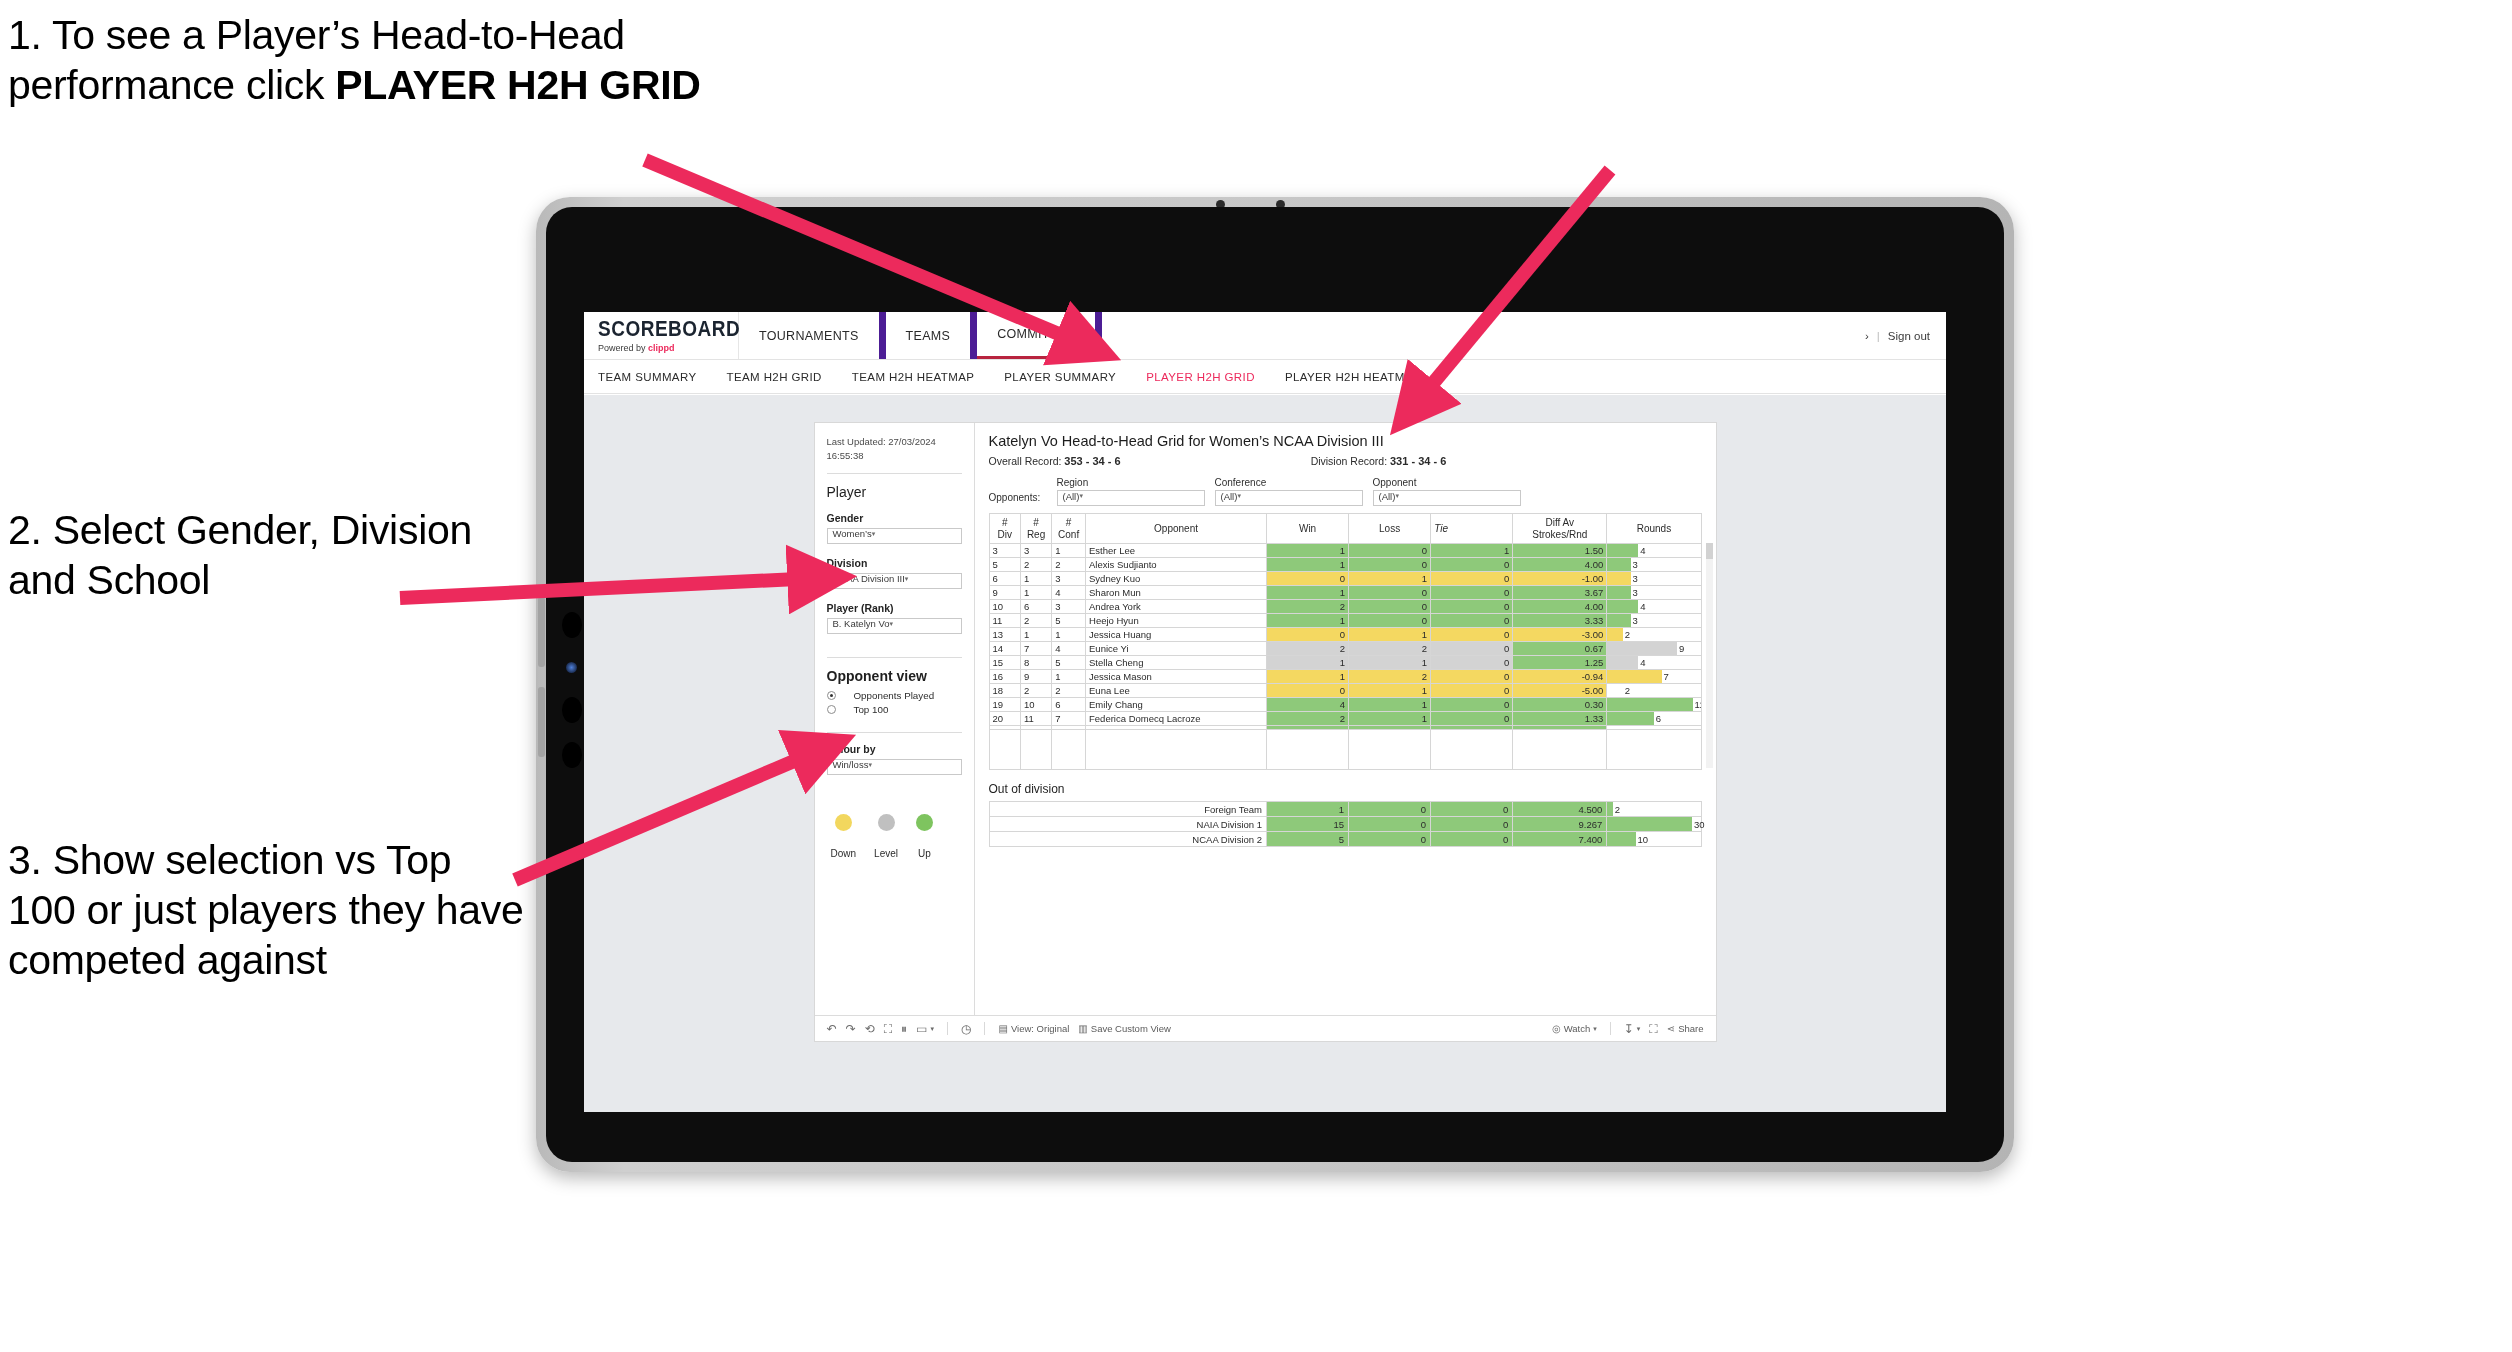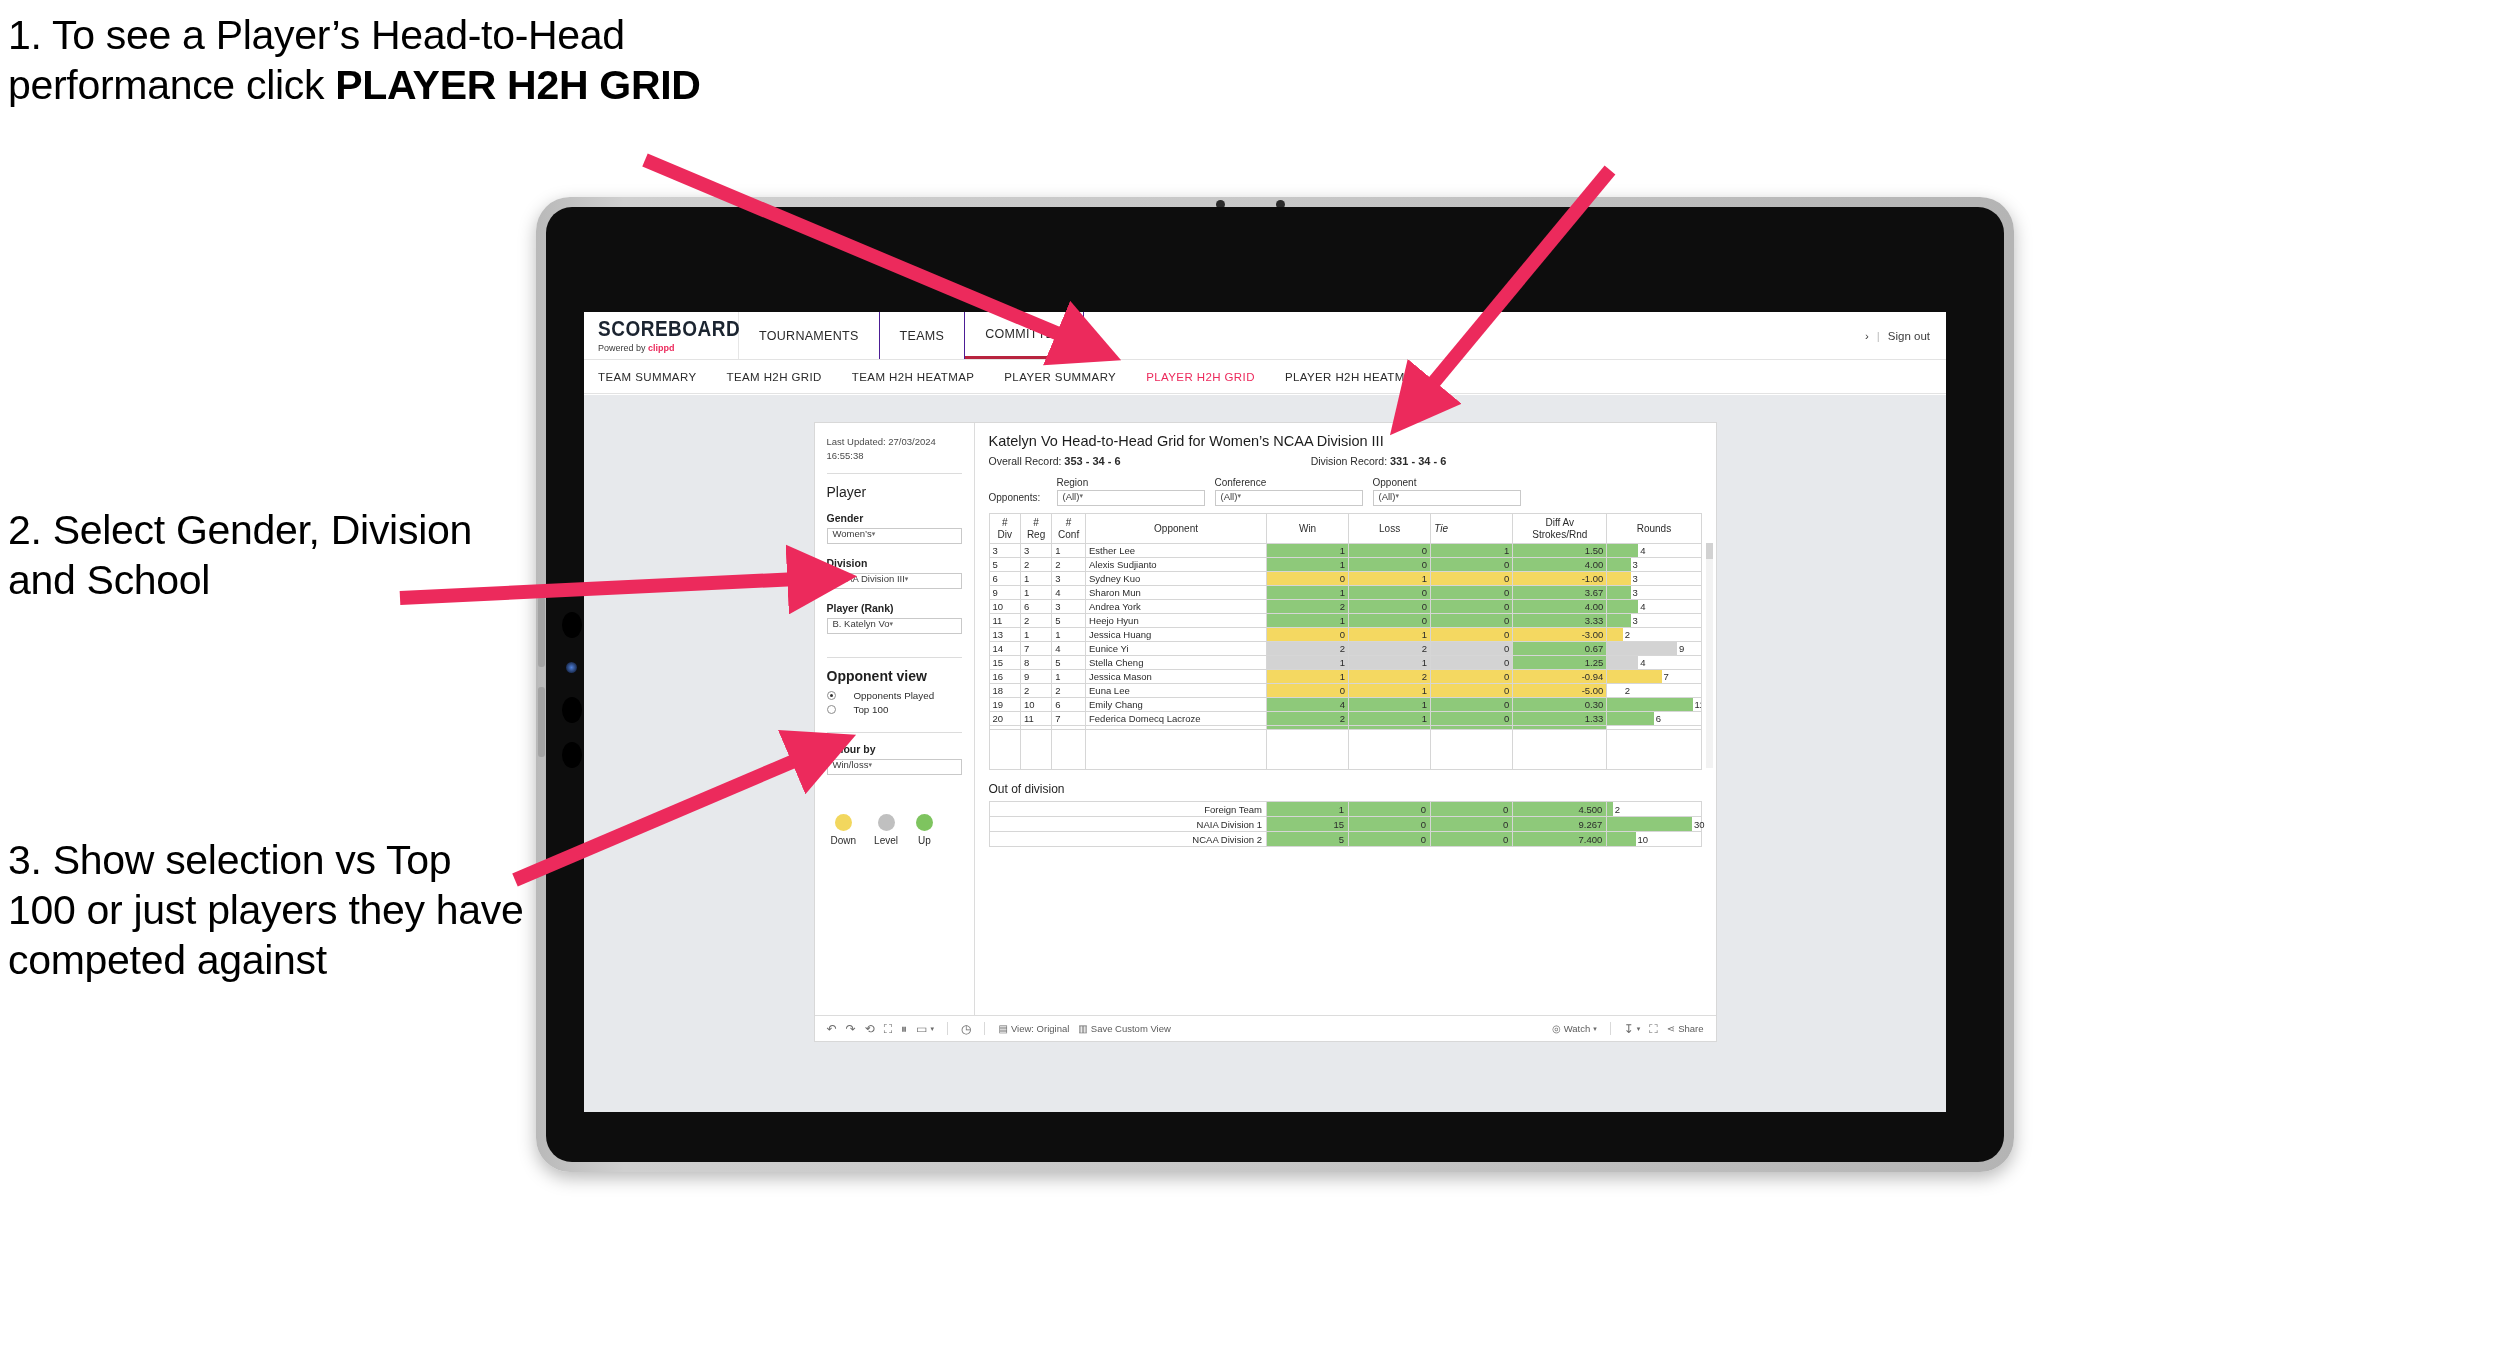--- a/index.html
+++ b/index.html
@@ -93,21 +93,21 @@
     color: #1b2430; line-height: 1;
     transform: scaleY(1.18); transform-origin: left center;
   }
   .brand-sub { font-size: 9px; color: #3a3a3a; margin-top: 5px; }
   .brand-sub i { font-style: normal; color: #ec2a5c; font-weight: 700; }
   .topnav { display: flex; align-items: stretch; }
   .topnav-item {
     display: flex; align-items: center;
     padding: 16px 20px;
     font-size: 12.5px; color: #2a2a2a;
-    border-right: 1px solid #4c1d95;
+    border-right: 7px solid #4c1d95;
     letter-spacing: .3px;
   }
   .topnav-item.active { border-bottom: 3px solid #b8243f; }
   .header-right {
     margin-left: auto; display: flex; align-items: center;
     padding-right: 16px; gap: 8px;
     font-size: 11.5px; color: #3c3c3c;
   }
   .header-right .sep { color: #bbb; }
 
@@ -159,21 +159,21 @@
   .radio {
     width: 9px; height: 9px; border-radius: 50%;
     border: 1px solid #8d8d8d; background: #fff;
     display: inline-block; position: relative; flex: none;
   }
   .radio.on::after {
     content:''; position: absolute; left: 2px; top: 2px;
     width: 3px; height: 3px; border-radius: 50%; background: #333;
   }
   .legend { display: flex; gap: 18px; margin-top: 26px; padding-left: 4px; }
-  .legend-col { display: flex; flex-direction: column; align-items: center; gap: 4px; }
+  .legend-col { display: flex; flex-direction: column; align-items: center; gap: 17px; }
   .legend-dot { width: 17px; height: 17px; border-radius: 50%; }
   .legend-lbl { font-size: 10px; color: #2b2b2b; }
 
   
   #content { flex: 1; padding: 10px 14px 0 14px; overflow: hidden; position: relative; }
   .viz-title { font-size: 14.5px; color: #1c1c1c; font-weight: 400; margin-bottom: 6px; }
   .rec-row { display: flex; font-size: 10.5px; color: #2b2b2b; margin-bottom: 10px; }
   .rec-row .rec2 { margin-left: 190px; }
   .rec-row b { font-weight: 700; font-size: 11px; }
 

